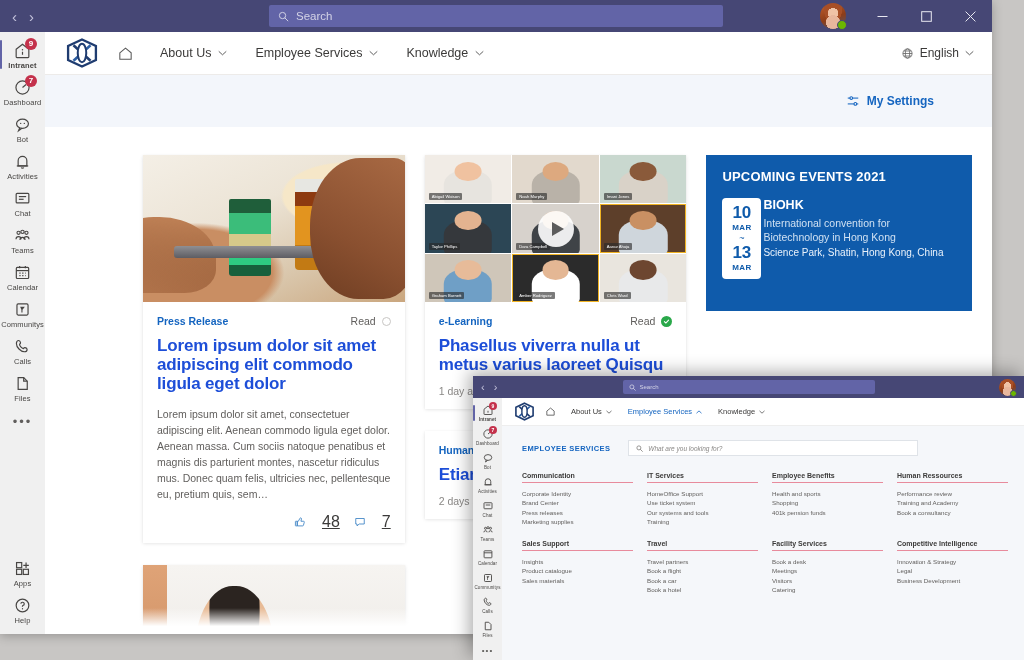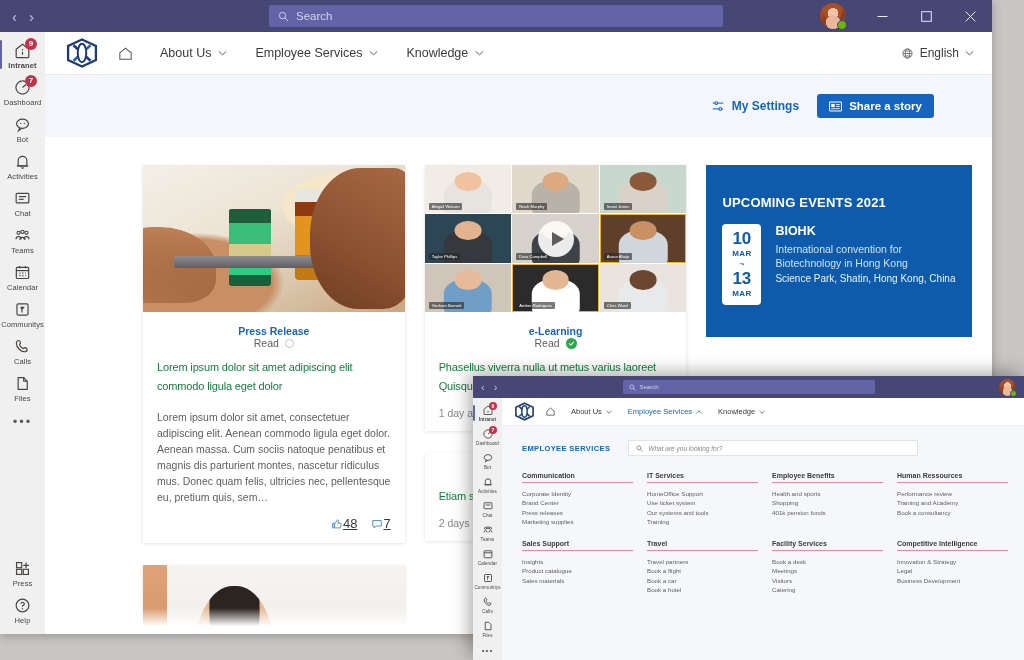--- a/index.html
+++ b/index.html
@@ -220,37 +220,37 @@
   .vperson { position: absolute; left: 50%; bottom: -6%; transform: translateX(-50%); width: 56%; height: 74%; border-radius: 42% 42% 18% 18%; }
   .vhead { position: absolute; left: 50%; top: 14%; transform: translateX(-50%); width: 31%; height: 40%; border-radius: 50%; }
   .play-btn {
     position: absolute; left: 50%; top: 50%; transform: translate(-50%,-50%);
     width: 36px; height: 36px; border-radius: 50%; background: rgba(255,255,255,.9);
     display: flex; align-items: center; justify-content: center; z-index: 3;
   }
   .play-btn .tri { width: 0; height: 0; border-left: 12px solid #5c5c5c; border-top: 7.5px solid transparent; border-bottom: 7.5px solid transparent; margin-left: 4px; }
 
   .card-body { padding: 13px 14px 12px; }
-  .card-meta-row { display: flex; align-items: center; justify-content: space-between; margin-bottom: 9px; flex-direction: column; }
+  .card-meta-row { display: flex; align-items: center; justify-content: space-between; margin-bottom: 9px; }
   .cat { font-size: 10.5px; color: #1565c0; font-weight: 700; }
   .readwrap { display: flex; align-items: center; gap: 6px; font-size: 10.5px; color: #605e5c; }
   .read-dot { width: 9px; height: 9px; border-radius: 50%; border: 1.3px solid #c8c6c4; }
   .read-check { width: 11px; height: 11px; border-radius: 50%; background: #2aa84a; display: flex; align-items: center; justify-content: center; }
   .read-check svg { width: 7px; height: 7px; }
-  .card-title { font-size: 11px; line-height: 19px; color: #15803d; font-weight: 400; letter-spacing: -.15px; }
+  .card-title { font-size: 17px; line-height: 19px; color: #1d4ed8; font-weight: 700; letter-spacing: -.15px; }
   .card-author { font-size: 10.5px; color: #8a8886; margin-top: 11px; }
   .card-excerpt { font-size: 10.5px; line-height: 16px; color: #605e5c; margin-top: 13px; }
   .card-reacts { display: flex; justify-content: flex-end; gap: 14px; margin-top: 11px; }
-  .react { display: flex; align-items: center; gap: 0; font-size: 13px; color: #3b3a39; text-decoration: underline; }
+  .react { display: flex; align-items: center; gap: 16px; font-size: 16px; color: #3b3a39; text-decoration: underline; }
   .react svg { width: 12px; height: 12px; }
 
   
-  .events { background: #0f5bab; color: #fff; padding: 30px 16px 16px; }
+  .events { background: #0f5bab; color: #fff; padding: 14px 16px 16px; }
   .events-h { font-size: 13px; font-weight: 700; letter-spacing: .2px; margin-bottom: 14px; }
-  .event { display: flex; gap: 14px; margin-bottom: 16px; }
+  .event { display: flex; gap: 2px; margin-bottom: 16px; }
   .datebox {
     background: #fff; color: #0f5bab; border-radius: 4px;
     width: 39px; flex: 0 0 39px; padding: 5px 0 6px; text-align: center;
   }
   .d-num { font-size: 17px; font-weight: 700; line-height: 19px; }
   .d-mon { font-size: 8px; font-weight: 700; line-height: 11px; letter-spacing: .4px; }
   .d-tilde { font-size: 9px; line-height: 10px; color: #0f5bab; }
   .ev-name { font-size: 12.5px; font-weight: 700; margin-bottom: 4px; }
   .ev-desc { font-size: 10.5px; line-height: 14px; color: #cfe0f2; }
   .ev-loc { font-size: 10px; line-height: 14px; color: #eaf2fb; margin-top: 2px; }
@@ -424,21 +424,21 @@
         <div class="rail-dots">•••</div>
 
         <div class="rail-bottom">
           <div class="rail-item">
             <svg class="rail-ic" viewBox="0 0 24 24" fill="none" stroke="#484644" stroke-width="1.5">
               <rect x="4.5" y="4.5" width="6.5" height="6.5"></rect>
                 <rect x="4.5" y="13" width="6.5" height="6.5"></rect>
                 <rect x="13" y="13" width="6.5" height="6.5"></rect>
               <path d="M13 8h7M16.5 4.5v7"></path>
             </svg>
-            <span class="rail-label">Press</span>
+            <span class="rail-label">Apps</span>
           </div>
           <div class="rail-item">
             <svg class="rail-ic" viewBox="0 0 24 24" fill="none" stroke="#484644" stroke-width="1.5">
               <circle cx="12" cy="12" r="8"></circle>
                 <path d="M10 9.9a2.1 2.1 0 1 1 2.6 2.1c-.5.2-.7.7-.7 1.2v.5"></path>
                 <circle cx="12" cy="16.1" r="0.8" fill="#484644" stroke="none"></circle>
             </svg>
             <span class="rail-label">Help</span>
           </div>
         </div>
@@ -493,30 +493,20 @@
           <div class="greet-actions">
             <div class="mysettings">
               <svg class="settings-ic" viewBox="0 0 24 24" fill="none" stroke="#1565c0" stroke-width="1.8">
                 <line x1="3" y1="7" x2="21" y2="7"></line>
                   <line x1="3" y1="17" x2="21" y2="17"></line>
                 <circle cx="9" cy="7" r="2.3" fill="#fff"></circle>
                   <circle cx="16" cy="17" r="2.3" fill="#fff"></circle>
               </svg>
               <span>My Settings</span>
             </div>
-            <button class="btn-share">
-              <svg class="share-ic" viewBox="0 0 20 16">
-                <rect x="0.8" y="1.2" width="18.4" height="13.6" rx="1.4" fill="none" stroke="#fff" stroke-width="1.6"></rect>
-                <rect x="3.4" y="4" width="5.4" height="5" fill="#fff"></rect>
-                <line x1="10.8" y1="5" x2="16.6" y2="5" stroke="#fff" stroke-width="1.3"></line>
-                <line x1="10.8" y1="8" x2="16.6" y2="8" stroke="#fff" stroke-width="1.3"></line>
-                <line x1="3.4" y1="11.4" x2="16.6" y2="11.4" stroke="#fff" stroke-width="1.3"></line>
-              </svg>
-              <span>Share a story</span>
-            </button>
           </div>
         </div>
 
         <div class="content">
 
           <div class="col col-a">
             <div class="card">
               <div class="card-img img-lab">
                 <div class="hand-l"></div>
                 <div class="beaker-g"></div>

